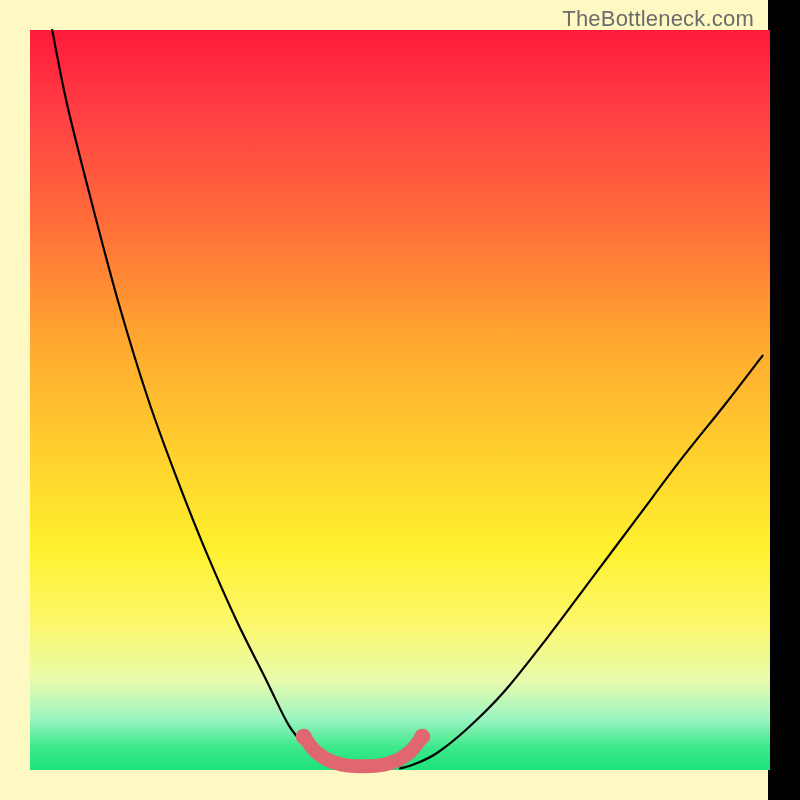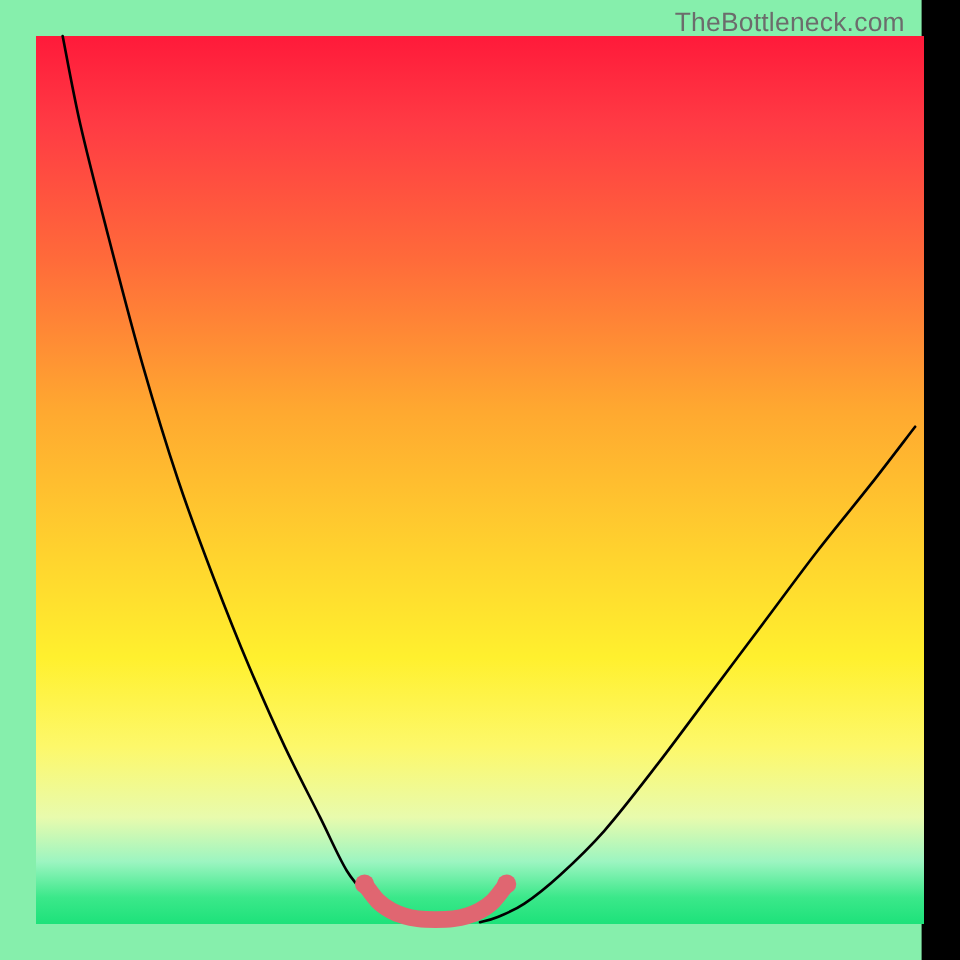--- a/index.html
+++ b/index.html
@@ -10,21 +10,21 @@
     background: #000;
     overflow: hidden;
     font-family: Arial, Helvetica, sans-serif;
   }
   .frame {
     position: absolute;
     left: 0;
     top: 0;
     width: 768px;
     height: 800px;
-    background: #86efac;
+    background: #fef9c3;
   }
   .plot {
     position: absolute;
     left: 30px;
     top: 30px;
     width: 740px;
     height: 740px;
     
     background: linear-gradient(
       to bottom,

